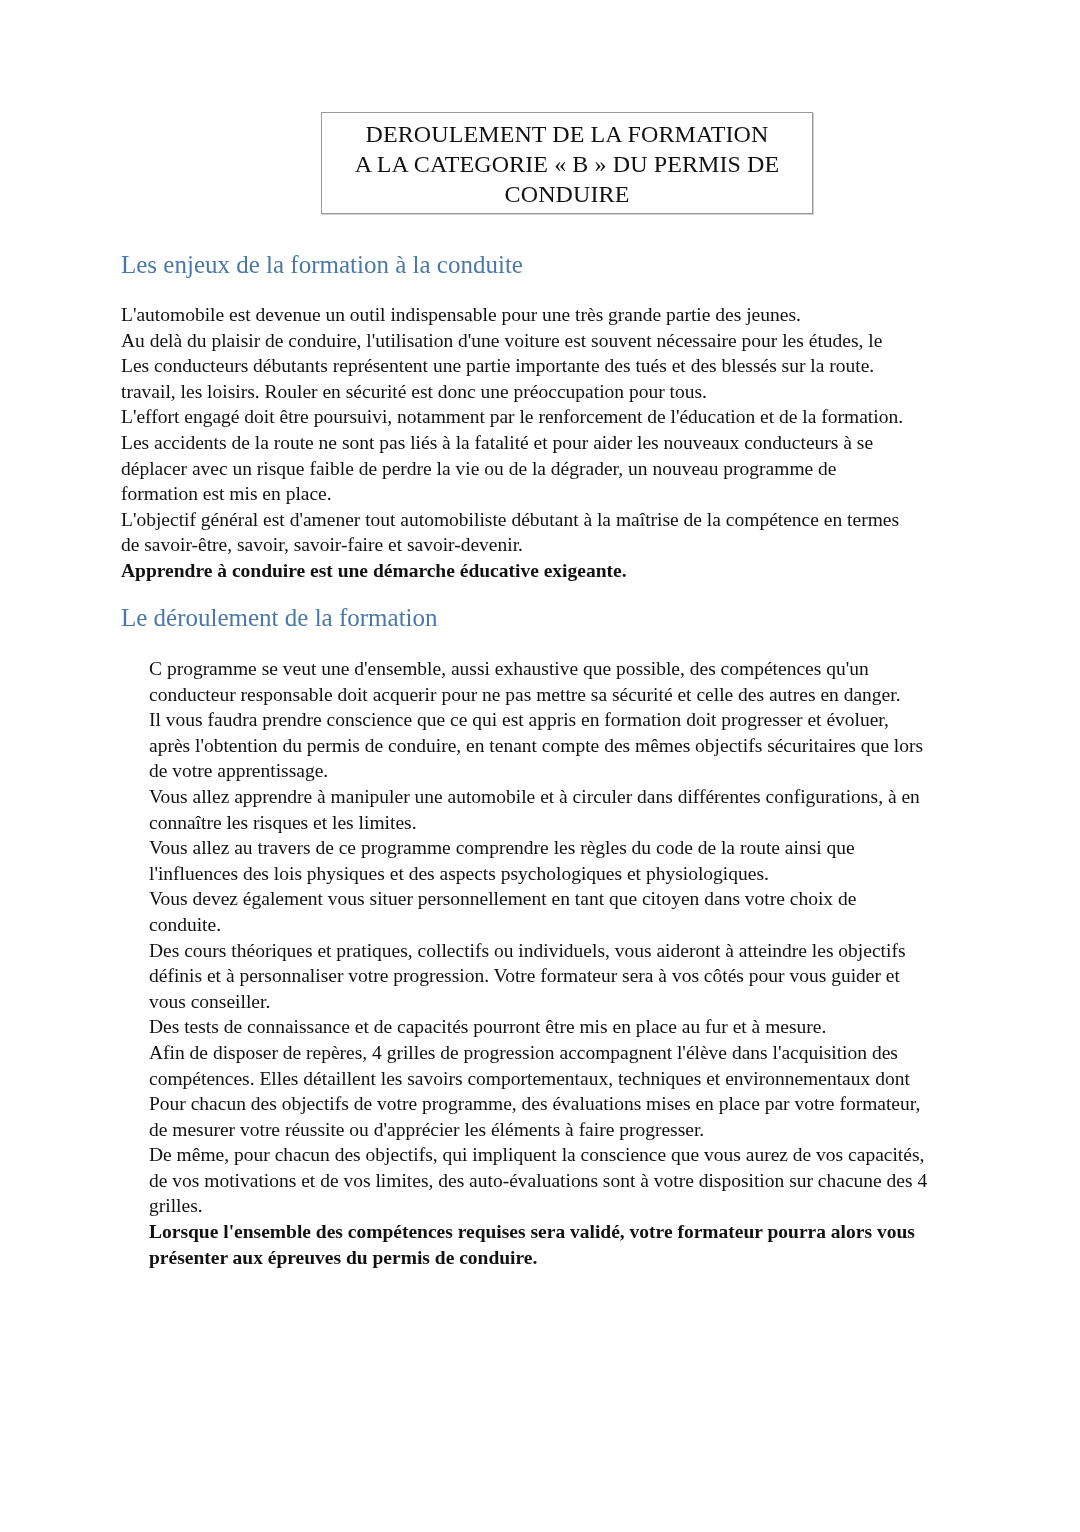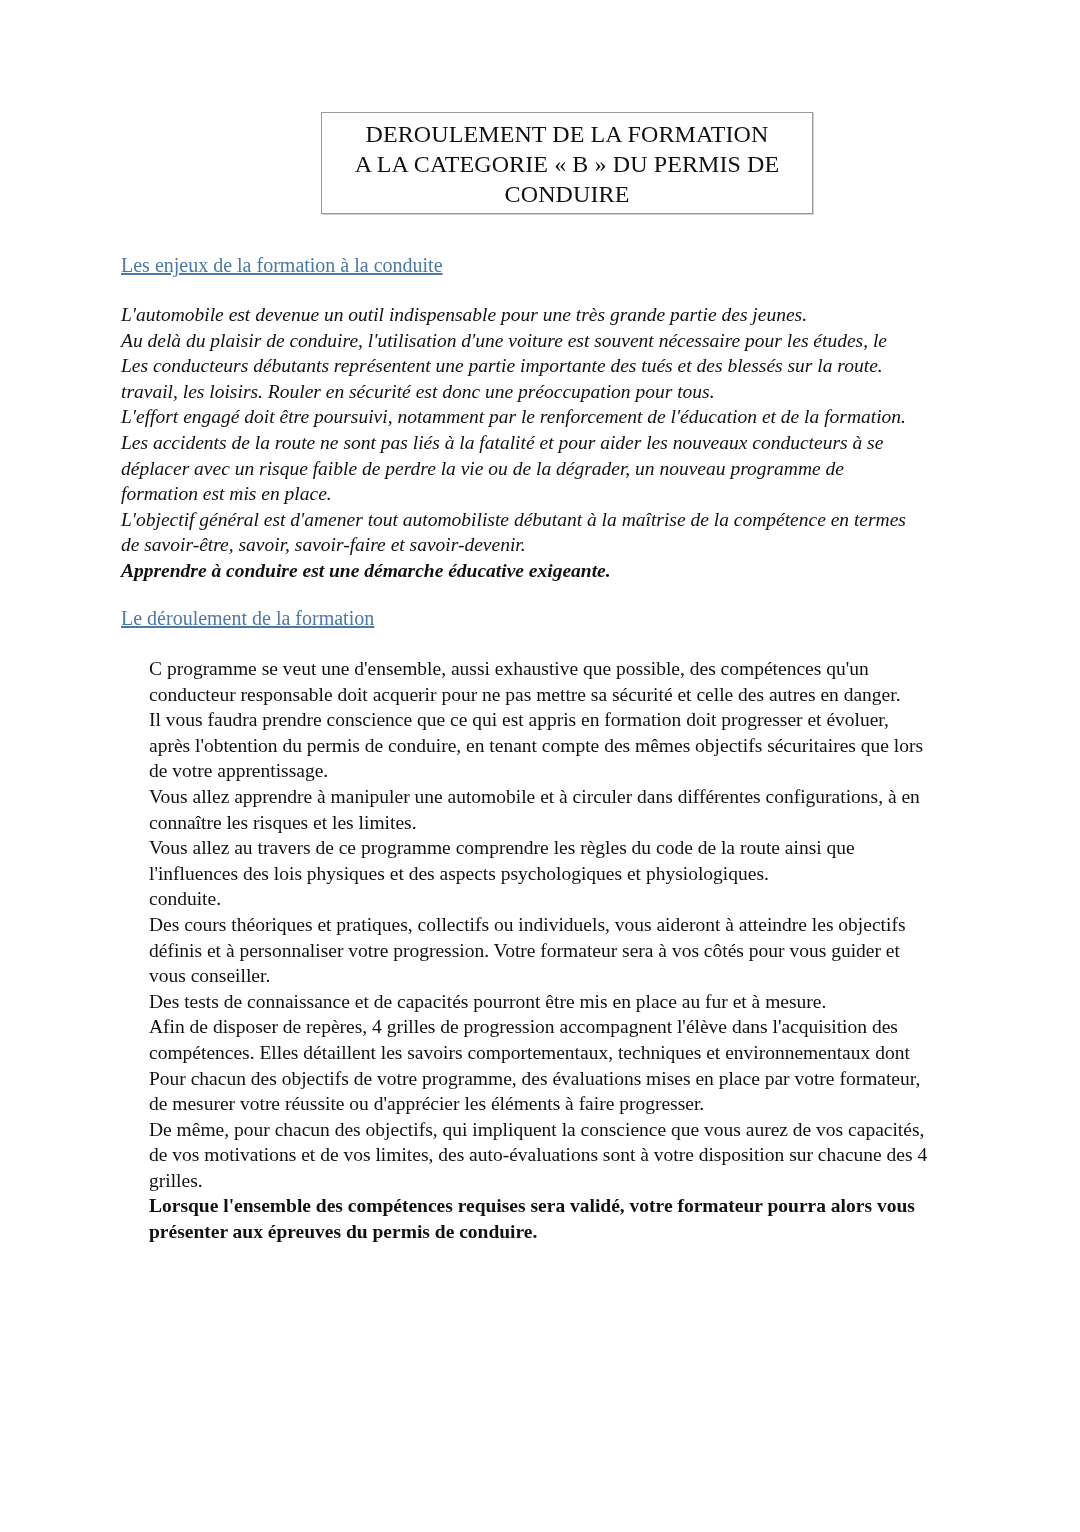--- a/index.html
+++ b/index.html
@@ -8,40 +8,40 @@
     font-family: "Liberation Serif", "DejaVu Serif", serif; color: #111111;
   }
   .page { position: absolute; left: 17px; top: 0; width: 1060px; height: 1532px; padding-left: 20px; }
   .title-box {
     position: absolute; left: 304px; top: 112px; width: 492px; height: 102px;
     border: 1px solid #9a9a9a; box-shadow: 1px 1px 0 #d0d0d0;
     box-sizing: border-box; text-align: center; padding-top: 6px;
   }
   .title-line { font-size: 24px; line-height: 30px; color: #111; letter-spacing: 0.1px; }
   .heading {
-    position: absolute; left: 104px; font-size: 20px; color: #4a78a8; line-height: 24px; text-decoration: underline;
+    position: absolute; left: 104px; font-size: 25px; color: #4a78a8; line-height: 24px;
   }
   .block { position: absolute; left: 104px; width: 900px; }
   .line { font-size: 19.5px; line-height: 25.6px; white-space: nowrap; }
   .bold { font-weight: bold; }
 </style>
 </head>
 <body>
 
 <div class="page">
 
   <div class="title-box">
     <div class="title-line">DEROULEMENT DE LA FORMATION</div>
     <div class="title-line">A LA CATEGORIE « B » DU PERMIS DE</div>
     <div class="title-line">CONDUIRE</div>
   </div>
 
   <div class="heading" style="top:253px;">Les enjeux de la formation à la conduite</div>
 
-  <div class="block" style="top:302px;font-style:italic;">
+  <div class="block" style="top:302px;">
     <div class="line">L'automobile est devenue un outil indispensable pour une très grande partie des jeunes.</div>
     <div class="line">Au delà du plaisir de conduire, l'utilisation d'une voiture est souvent nécessaire pour les études, le</div>
     <div class="line">Les conducteurs débutants représentent une partie importante des tués et des blessés sur la route.</div>
     <div class="line">travail, les loisirs. Rouler en sécurité est donc une préoccupation pour tous.</div>
     <div class="line">L'effort engagé doit être poursuivi, notamment par le renforcement de l'éducation et de la formation.</div>
     <div class="line">Les accidents de la route ne sont pas liés à la fatalité et pour aider les nouveaux conducteurs à se</div>
     <div class="line">déplacer avec un risque faible de perdre la vie ou de la dégrader, un nouveau programme de</div>
     <div class="line">formation est mis en place.</div>
     <div class="line">L'objectif général est d'amener tout automobiliste débutant à la maîtrise de la compétence en termes</div>
     <div class="line">de savoir-être, savoir, savoir-faire et savoir-devenir.</div>
@@ -53,20 +53,21 @@
   <div class="block" style="top:656px;margin-left:28px;">
     <div class="line">C programme se veut une d'ensemble, aussi exhaustive que possible, des compétences qu'un</div>
     <div class="line">conducteur responsable doit acquerir pour ne pas mettre sa sécurité et celle des autres en danger.</div>
     <div class="line">Il vous faudra prendre conscience que ce qui est appris en formation doit progresser et évoluer,</div>
     <div class="line">après l'obtention du permis de conduire, en tenant compte des mêmes objectifs sécuritaires que lors</div>
     <div class="line">de votre apprentissage.</div>
     <div class="line">Vous allez apprendre à manipuler une automobile et à circuler dans différentes configurations, à en</div>
     <div class="line">connaître les risques et les limites.</div>
     <div class="line">Vous allez au travers de ce programme comprendre les règles du code de la route ainsi que</div>
     <div class="line">l'influences des lois physiques et des aspects psychologiques et physiologiques.</div>
+    <div class="line">Vous devez également vous situer personnellement en tant que citoyen dans votre choix de</div>
     <div class="line">conduite.</div>
     <div class="line">Des cours théoriques et pratiques, collectifs ou individuels, vous aideront à atteindre les objectifs</div>
     <div class="line">définis et à personnaliser votre progression. Votre formateur sera à vos côtés pour vous guider et</div>
     <div class="line">vous conseiller.</div>
     <div class="line">Des tests de connaissance et de capacités pourront être mis en place au fur et à mesure.</div>
     <div class="line">Afin de disposer de repères, 4 grilles de progression accompagnent l'élève dans l'acquisition des</div>
     <div class="line">compétences. Elles détaillent les savoirs comportementaux, techniques et environnementaux dont</div>
     <div class="line">Pour chacun des objectifs de votre programme, des évaluations mises en place par votre formateur,</div>
     <div class="line">de mesurer votre réussite ou d'apprécier les éléments à faire progresser.</div>
     <div class="line">De même, pour chacun des objectifs, qui impliquent la conscience que vous aurez de vos capacités,</div>

